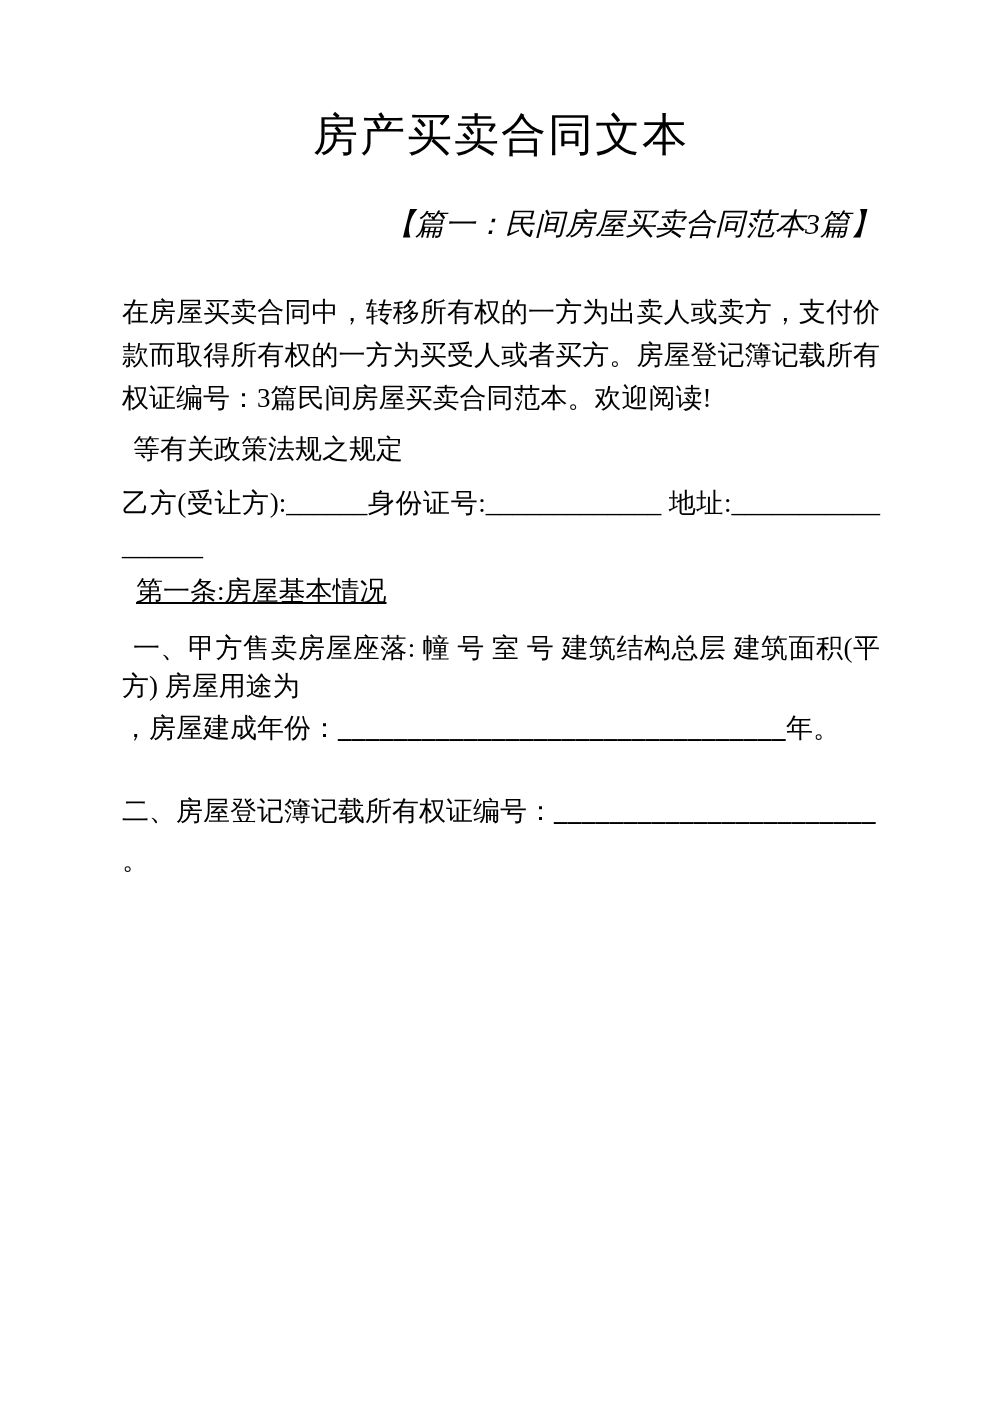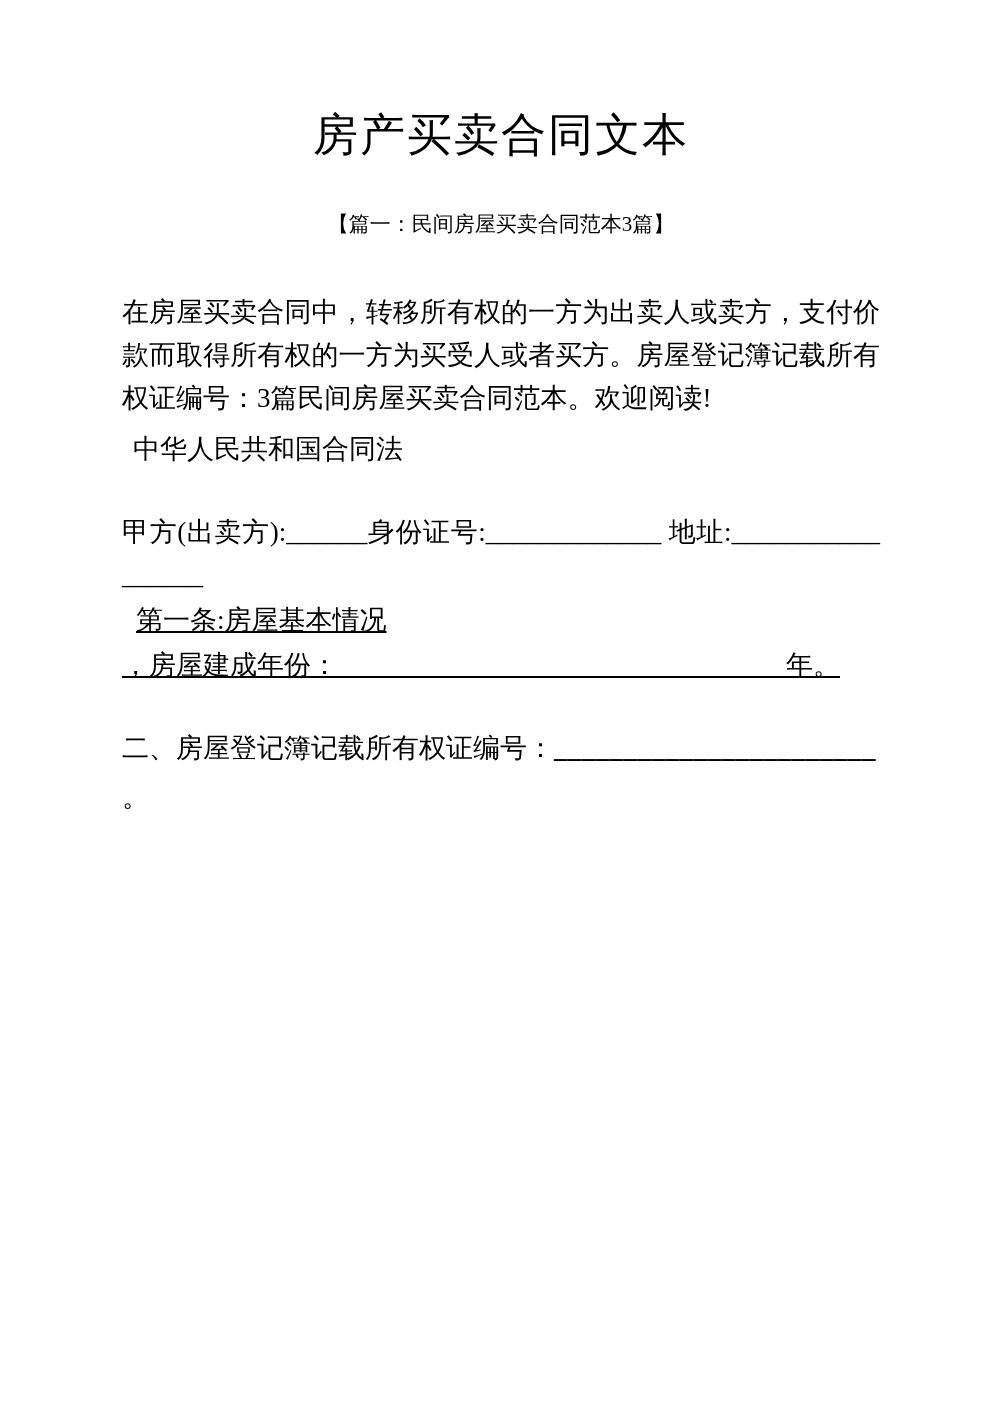--- a/index.html
+++ b/index.html
@@ -22,25 +22,26 @@
   }
   .title {
     font-size: 45px;
     font-weight: normal;
     line-height: 58px;
     text-align: center;
     margin: 106px 0 0 0;
     letter-spacing: 2px;
   }
   .subtitle {
-    font-size: 21px;
+    font-size: 30px;
     font-weight: normal;
     line-height: 44px;
-    text-align: center;
+    text-align: right;
     margin: 38px 0 0 0;
+    font-style: italic;
   }
   .page p {
     margin: 0;
     font-size: 27px;
     line-height: 43px;
     text-align: justify;
   }
   .indent-half { text-indent: 11px; }
   .indent-heading { text-indent: 14px; text-decoration: underline; }
   .p-sample-heading { margin-top: 62px !important; }
@@ -49,48 +50,49 @@
   .p-party-a { margin-top: 40px !important; }
   .p-party-b { margin-top: 11px !important; }
   .fill-line {
     line-height: 58px;
     word-break: break-all;
     text-align: left;
   }
   .p-legal { margin-top: 4px !important; }
   .p-article-one { margin-top: 2px !important; }
   .p-location { margin-top: 16px !important; line-height: 38px !important; }
-  .p-build-year { margin-top: 2px !important; word-break: break-all; text-align: left; text-decoration: underline; }
+  .p-build-year { margin-top: 2px !important; word-break: break-all; text-align: left; }
   .p-registry { margin-top: 40px !important; word-break: break-all; text-align: left; }
   .p-period { margin-top: 6px !important; }
   .bold-blank {
     font-weight: bold;
     letter-spacing: 0.5px;
   }
 </style>
 </head>
 <body>
 
 <div class="page">
 
   <h1 class="title">房产买卖合同文本</h1>
 
   <h2 class="subtitle">【篇一：民间房屋买卖合同范本3篇】</h2>
 
 
   <p class="p-intro">在房屋买卖合同中，转移所有权的一方为出卖人或卖方，支付价款而取得所有权的一方为买受人或者买方。房屋登记簿记载所有权证编号：3篇民间房屋买卖合同范本。欢迎阅读!</p>
 
-  <p class="p-sample-one indent-half">中华人民共和国合同法</p>
+  <p class="p-sample-one indent-half">等有关政策法规之规定</p>
 
-  <p class="p-party-a fill-line">甲方(出卖方):______身份证号:_____________ 地址:_________________</p>
 
+  <p class="p-party-b fill-line">乙方(受让方):______身份证号:_____________ 地址:_________________</p>
 
 
   <p class="p-article-one indent-heading">第一条:房屋基本情况</p>
 
+  <p class="p-location indent-half">一、甲方售卖房屋座落: 幢 号 室 号 建筑结构总层 建筑面积(平方) 房屋用途为</p>
 
   <p class="p-build-year"><span>，房屋建成年份：</span><span class="bold-blank">________________________________</span><span>年。</span></p>
 
   <p class="p-registry"><span>二、房屋登记簿记载所有权证编号：</span><span class="bold-blank">_______________________</span></p>
 
   <p class="p-period">。</p>
 
 </div>
 
 </body></html>

